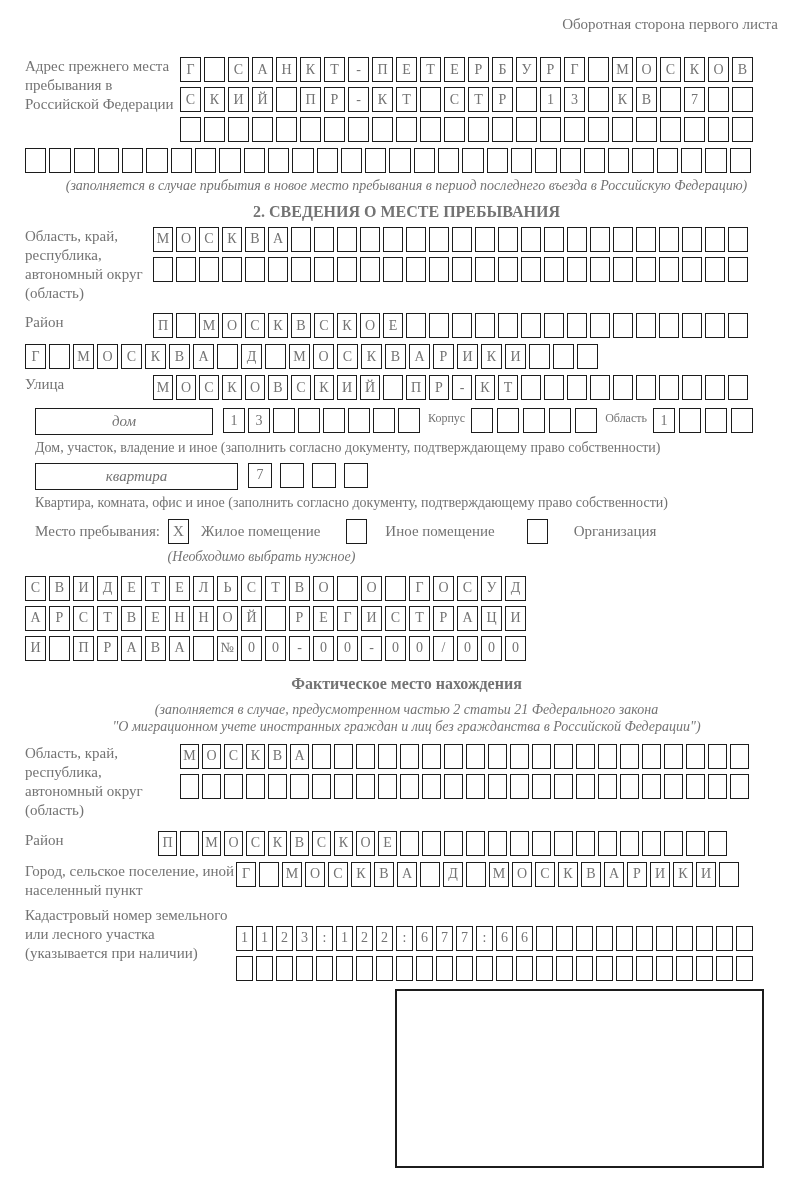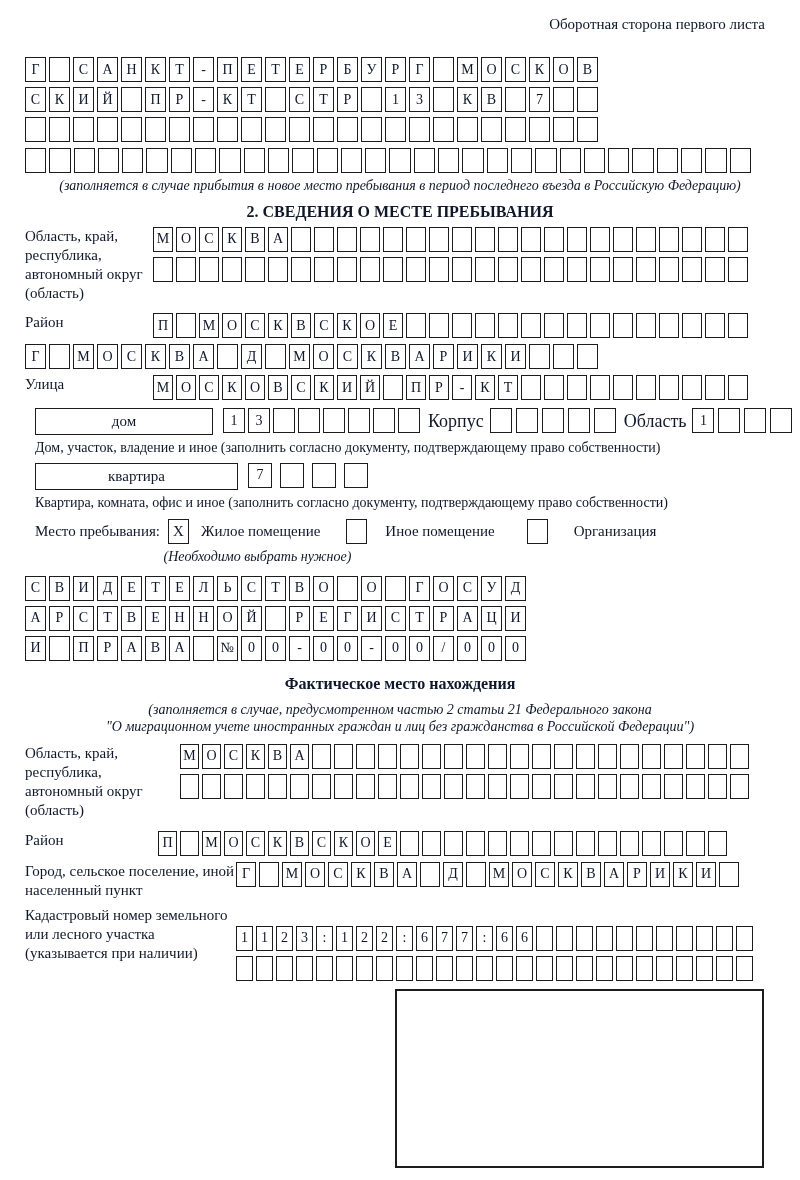--- a/index.html
+++ b/index.html
@@ -1,19 +1,19 @@
 <!DOCTYPE html>
 <html><head>
 <meta charset="utf-8">
 <style>
   html,body{margin:0;padding:0;background:#fff;}
   .page{
     width:800px;height:1180px;box-sizing:border-box;
-    padding:16px 25px 0 25px;position:relative;overflow:hidden;
-    font-family:"Liberation Serif","DejaVu Serif",serif;color:#0f172a;background:#fff;
+    padding:16px 12px 0 25px;position:relative;overflow:hidden;
+    font-family:"Liberation Serif","DejaVu Serif",serif;color:#737373;background:#fff;
   }
   .hdr{text-align:right;font-size:15px;padding-right:10px;}
   .grp{display:flex;align-items:flex-start;}
   .lbl{font-size:15px;line-height:1.28;flex:0 0 auto;}
   .w120{width:128px;}
   .w148{width:153px;}
   .w150{width:155px;}
   .w152{width:155px;}
   .w205{width:211px;}
   .w225{width:228px;}
@@ -22,43 +22,44 @@
   .cb{
     box-sizing:border-box;width:var(--cw);height:25px;border:1.6px solid #1c1c1c;
     display:inline-flex;align-items:center;justify-content:center;
     font-size:14px;background:#fff;flex:0 0 auto;
   }
   .cap{font-size:14px;line-height:1.25;}
   .center{text-align:center;font-style:italic;}
   .title{font-size:16px;font-weight:bold;text-align:center;}
   .fieldbox{
     box-sizing:border-box;border:1.7px solid #1c1c1c;height:27px;
-    display:flex;align-items:center;justify-content:center;font-size:15px;flex:0 0 auto;
+    display:flex;align-items:center;justify-content:center;font-size:15px;flex:0 0 auto;font-style:italic;
   }
   .w178{width:178px;}
   .w200{width:203px;}
-  .inlbl{font-size:18px;margin:3px 6px 0 8px;flex:0 0 auto;font-family:Liberation Serif, serif;}
+  .inlbl{font-size:12px;margin:3px 6px 0 8px;flex:0 0 auto;font-family:Liberation Serif, serif;}
   .hrow{display:flex;align-items:flex-start;margin-left:10px;}
   .chk{
     box-sizing:border-box;width:21px;height:25px;border:1.6px solid #1c1c1c;
     display:inline-flex;align-items:center;justify-content:center;font-size:15px;flex:0 0 auto;
   }
   .stay{display:flex;align-items:center;font-size:15px;margin-left:10px;}
   .markbox{border:2px solid #1c1c1c;width:365px;height:175px;margin-left:370px;background:#fff;}
   .mt4{margin-top:4px;} .mt6{margin-top:6px;} .mt8{margin-top:8px;} .mt10{margin-top:10px;} .mt14{margin-top:14px;} .mt20{margin-top:20px;} .mt24{margin-top:24px;}
   .ml10{margin-left:10px;}
 </style>
 </head>
 <body>
 
 <div class="page">
 
   <div class="hdr">Оборотная сторона первого листа</div>
 
   <div class="grp mt24">
+    <div class="lbl w150">Адрес прежнего места пребывания в Российской Федерации</div>
     <div class="rows">
       <div class="cells" style="--cw:21px">
           <span class="cb">Г</span>
           <span class="cb"></span>
           <span class="cb">С</span>
           <span class="cb">А</span>
           <span class="cb">Н</span>
           <span class="cb">К</span>
           <span class="cb">Т</span>
           <span class="cb">-</span>

